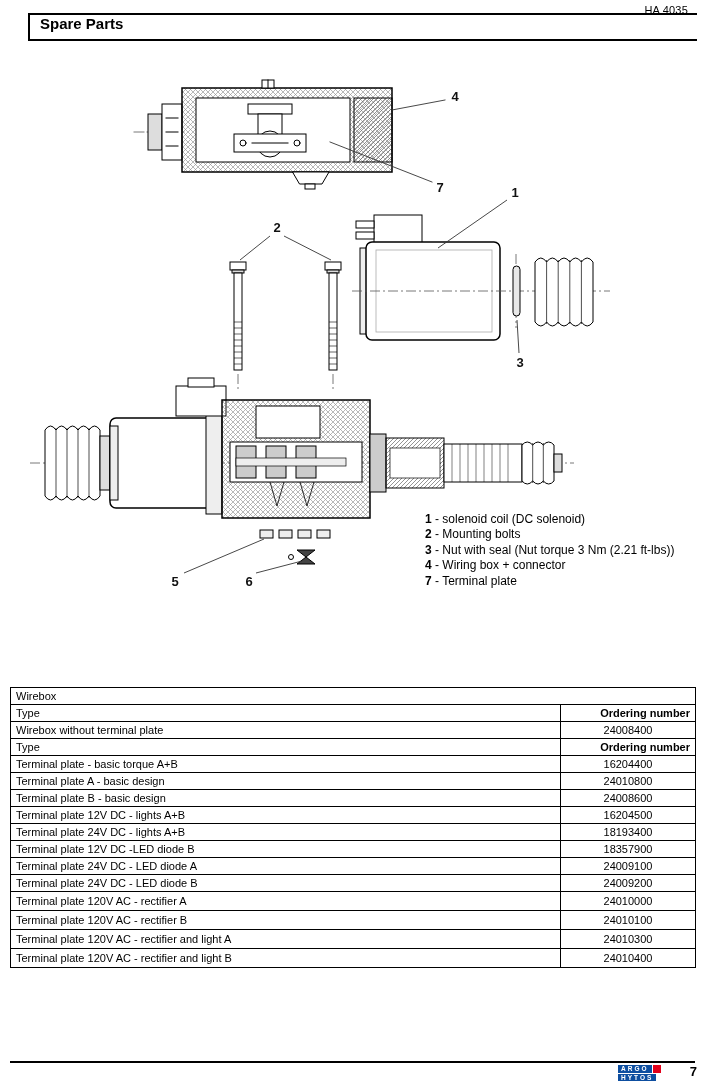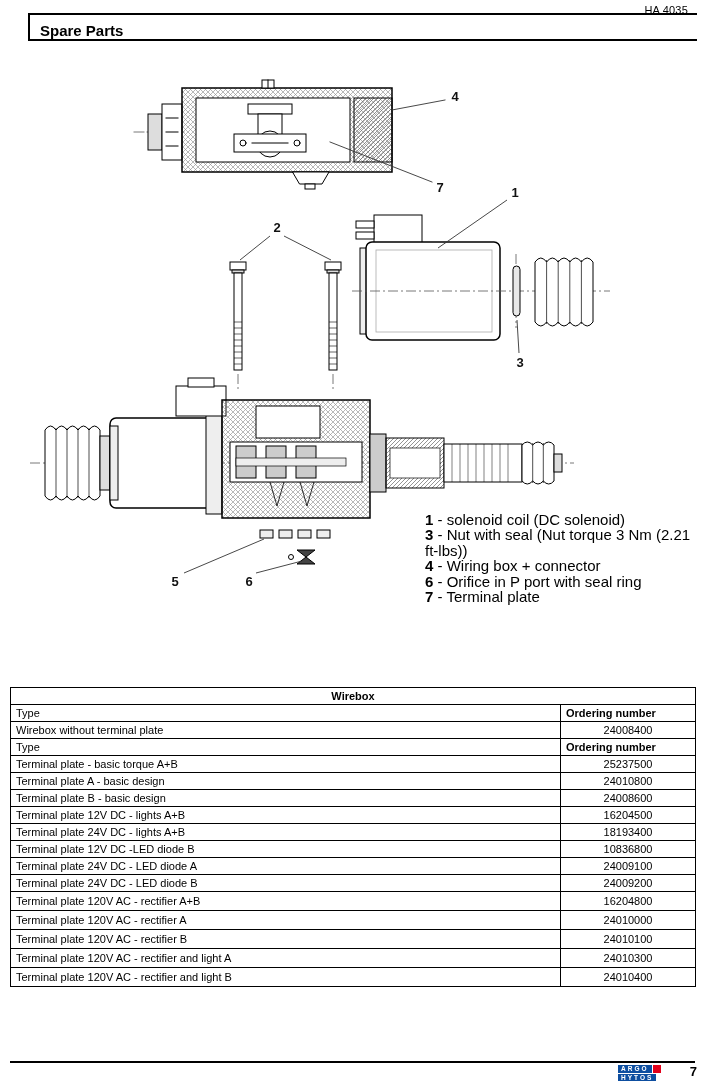--- a/index.html
+++ b/index.html
@@ -7,43 +7,43 @@
   body {
     width:705px; height:1081px; position:relative; overflow:hidden;
     font-family:"Liberation Sans", sans-serif; color:#000;
   }
   .doc-ref {
     position:absolute; top:4px; right:17px; font-size:11px; letter-spacing:0.2px;
   }
   .title-box {
     position:absolute; left:28px; top:13px; width:669px; height:28px;
     border-top:2px solid #000; border-left:2px solid #000; border-bottom:2px solid #000;
-    display:flex; align-items:flex-end; padding-left:10px; background:#fff;
+    display:flex; align-items:flex-start; padding-left:10px; background:#fff;
   }
   .title-box h1 { font-size:15px; font-weight:bold; }
   svg.diagram { position:absolute; left:8px; top:52px; }
   svg.diagram .callout { font-size:13px; font-weight:bold; fill:#111; font-family:"Liberation Sans",sans-serif; }
   svg.diagram .leader { stroke:#333; stroke-width:0.9; fill:none; }
   svg.diagram .cl { stroke:#555; stroke-width:0.8; stroke-dasharray:10 3 2 3; fill:none; }
   .legend {
     position:absolute; left:425px; top:512px; width:276px;
-    font-size:15px; line-height:15.4px;
+    font-size:12px; line-height:15.4px;
   }
   .legend .num { font-weight:bold; }
   table.parts {
     position:absolute; left:10px; top:687px; width:685px;
     border-collapse:collapse; font-size:11px; table-layout:fixed;
   }
   table.parts td {
     border:1px solid #000; padding:1px 5px; height:17px; line-height:13px;
     overflow:hidden; white-space:nowrap;
   }
   table.parts tr.tall td { height:19px; }
-  table.parts td.section { font-weight:bold;text-align:center; }
-  table.parts td.head-order { font-weight:bold; text-align:left; }
+  table.parts td.section { font-weight:normal; }
+  table.parts td.head-order { font-weight:bold; text-align:right; }
   table.parts td.order { text-align:center; }
   .footer-rule {
     position:absolute; left:10px; top:1061px; width:685px; border-top:2px solid #000;
   }
   .brand {
     position:absolute; left:618px; top:1065px; width:62px;
   }
   .brand-row { display:flex; align-items:center; margin-bottom:1px; }
   .brand-blue {
     background:#0d4ea0; color:#fff; font-size:6.5px; font-weight:bold;
@@ -220,23 +220,23 @@
     </g>
     <line class="leader" x1="176" y1="521" x2="256" y2="487"></line>
     <text class="callout" x="167" y="534" text-anchor="middle">5</text>
     <line class="leader" x1="248" y1="521" x2="294" y2="509"></line>
     <text class="callout" x="241" y="534" text-anchor="middle">6</text>
   </g>
 </svg>
 
 <div class="legend">
   <div><span class="num">1</span> <span>- solenoid coil (DC solenoid)</span></div>
+  <div><span class="num">2</span> <span>- Mounting bolts</span></div>
   <div><span class="num">3</span> <span>- Nut with seal (Nut torque 3 Nm (2.21 ft-lbs))</span></div>
   <div><span class="num">4</span> <span>- Wiring box + connector</span></div>
-  <div><span class="num">6</span> <span>- Orifice in P port with seal ring</span></div>
   <div><span class="num">7</span> <span>- Terminal plate</span></div>
 </div>
 
 <table class="parts">
   <colgroup>
       <col style="width:550px">
       <col style="width:135px">
     </colgroup>
   <tbody>
       <tr>
@@ -249,53 +249,49 @@
   <tr>
     <td>Wirebox without terminal plate</td>
     <td class="order">24008400</td>
   </tr>
   <tr>
     <td>Type</td>
     <td class="head-order">Ordering number</td>
   </tr>
   <tr>
     <td>Terminal plate - basic torque A+B</td>
-    <td class="order">25237500</td>
+    <td class="order">16204400</td>
   </tr>
   <tr>
     <td>Terminal plate A - basic design</td>
     <td class="order">24010800</td>
   </tr>
   <tr>
     <td>Terminal plate B - basic design</td>
     <td class="order">24008600</td>
   </tr>
   <tr>
     <td>Terminal plate 12V DC - lights A+B</td>
     <td class="order">16204500</td>
   </tr>
   <tr>
     <td>Terminal plate 24V DC - lights A+B</td>
     <td class="order">18193400</td>
   </tr>
   <tr>
     <td>Terminal plate 12V DC -LED diode B</td>
-    <td class="order">10836800</td>
+    <td class="order">18357900</td>
   </tr>
   <tr>
     <td>Terminal plate 24V DC - LED diode A</td>
     <td class="order">24009100</td>
   </tr>
   <tr>
     <td>Terminal plate 24V DC - LED diode B</td>
     <td class="order">24009200</td>
-  </tr>
-  <tr class="tall">
-    <td>Terminal plate 120V AC - rectifier A+B</td>
-    <td class="order">16204800</td>
   </tr>
   <tr class="tall">
     <td>Terminal plate 120V AC - rectifier A</td>
     <td class="order">24010000</td>
   </tr>
   <tr class="tall">
     <td>Terminal plate 120V AC - rectifier B</td>
     <td class="order">24010100</td>
   </tr>
   <tr class="tall">

